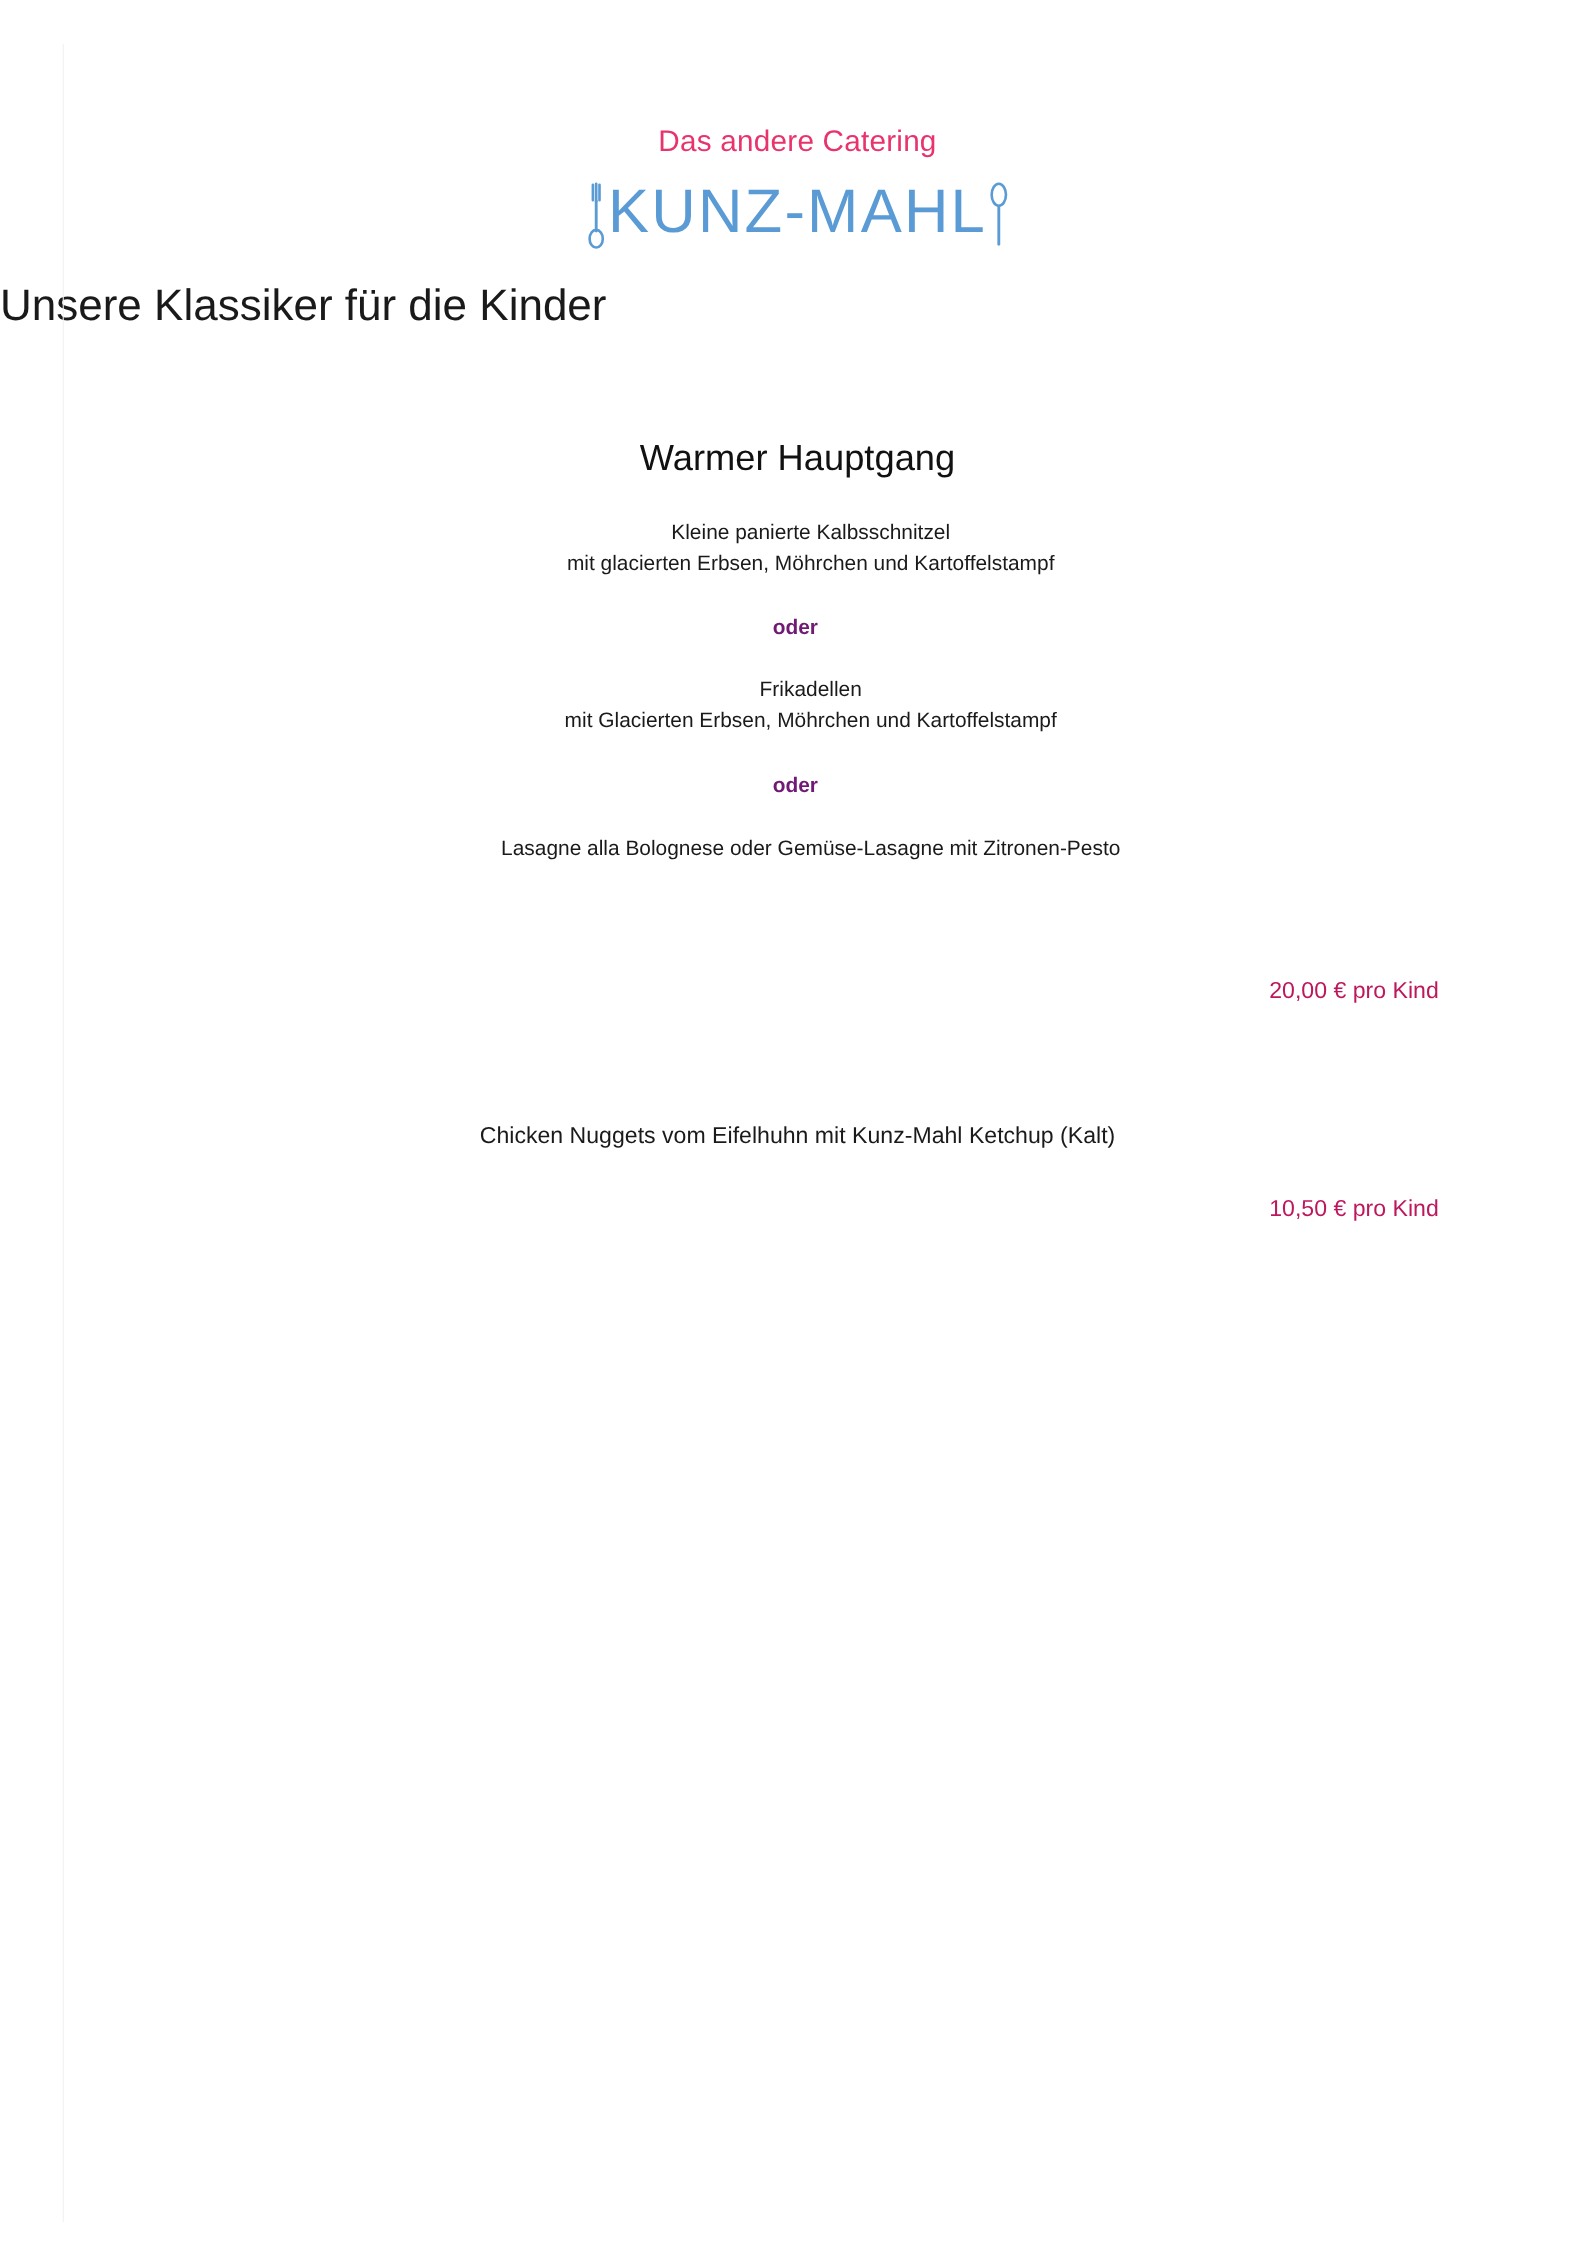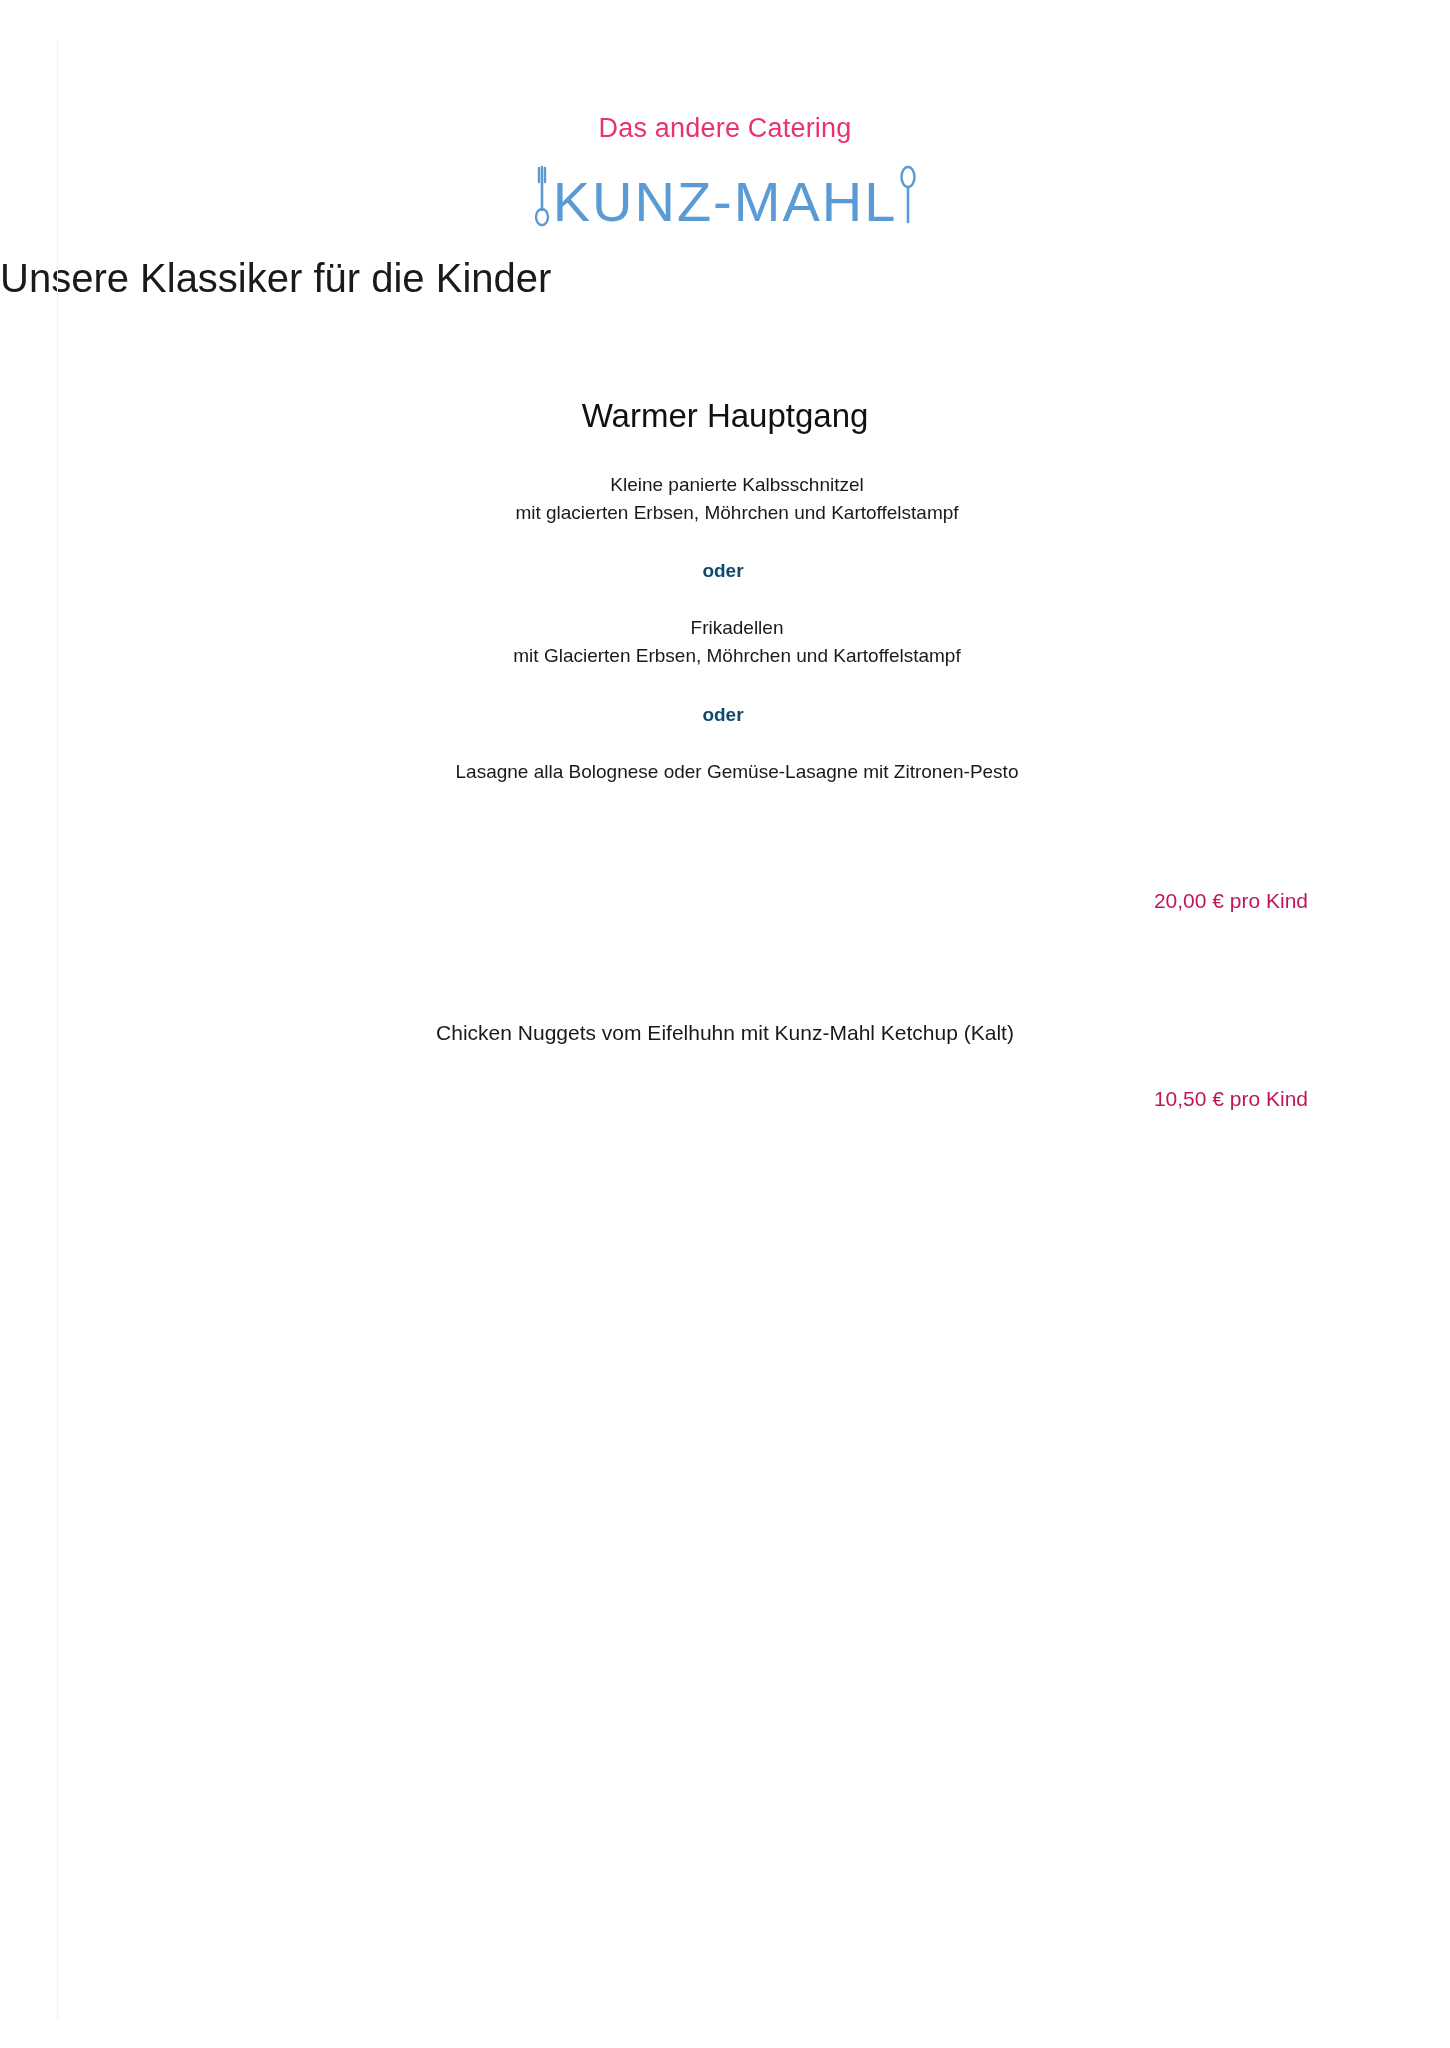--- a/index.html
+++ b/index.html
@@ -29,21 +29,21 @@
   }
   .tagline {
     color: #e8336d;
     font-size: 27px;
     letter-spacing: 0.2px;
     line-height: 1.2;
     text-align: center;
   }
   .logo-row {
     display: flex;
-    align-items: flex-end;
+    align-items: flex-start;
     justify-content: center;
     margin-top: 20px;
   }
   .logo-word {
     color: #5b9bd5;
     font-size: 56px;
     letter-spacing: 2px;
     font-weight: 400;
     line-height: 1;
     white-space: nowrap;
@@ -84,21 +84,21 @@
   .dish {
     font-size: 19px;
     line-height: 1.45;
     color: #1a1a1a;
     padding-left: 24px;
   }
   .dish .line2 { display: block; }
   .or {
     font-size: 19px;
     font-weight: bold;
-    color: #0c4a6e;
+    color: #701a75;
     margin: 34px 4px 32px 0;
   }
 
   .price {
     text-align: right;
     padding-right: 142px;
     font-size: 21px;
     color: #be185d;
   }
   .price-1 { margin-top: 104px; }

